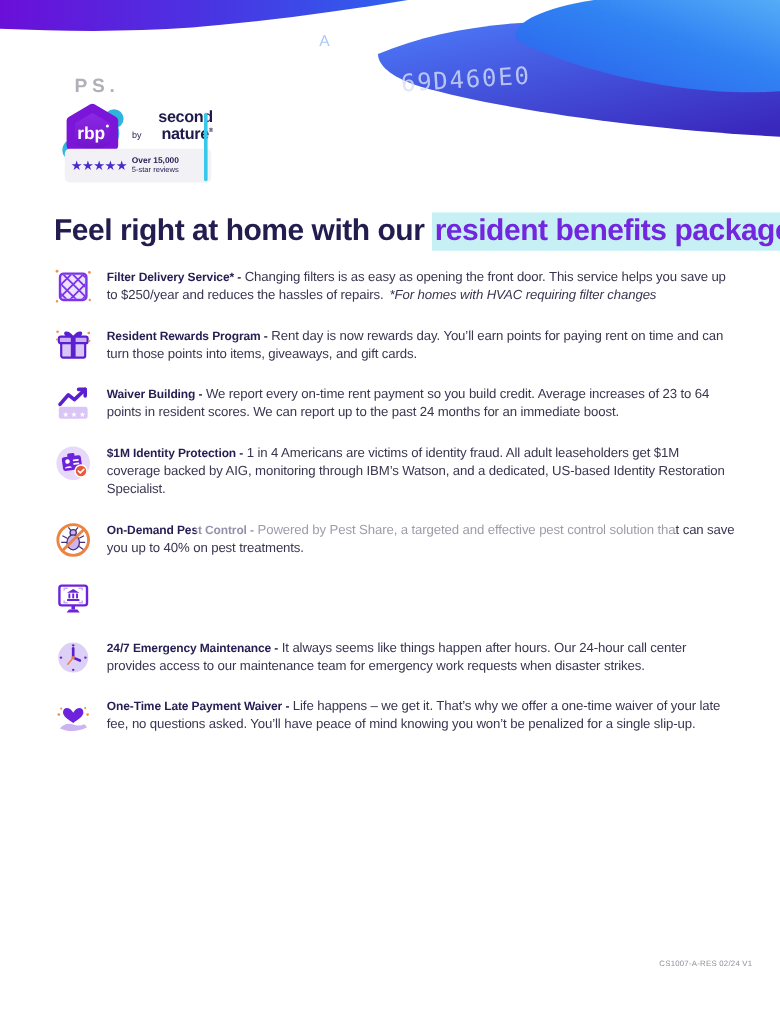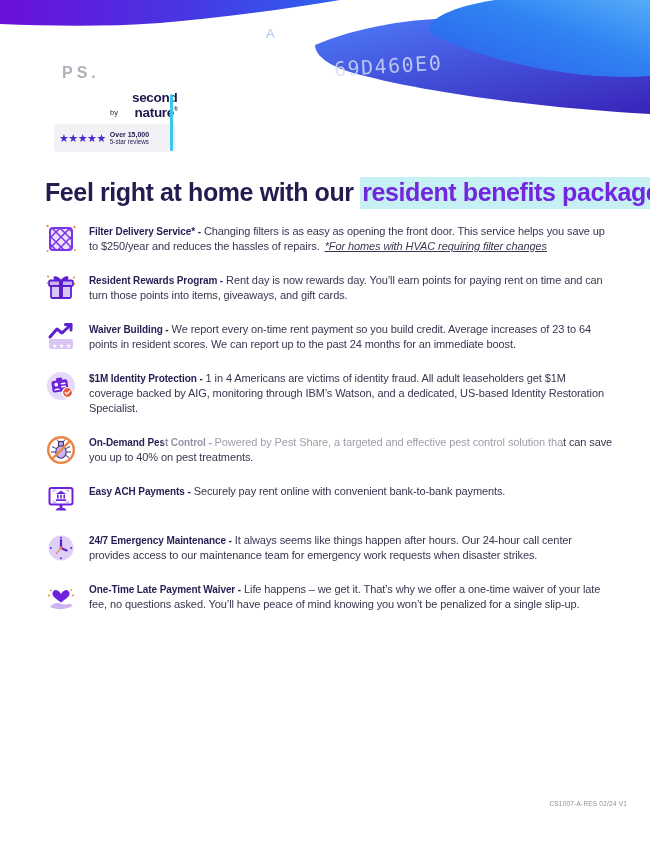--- a/index.html
+++ b/index.html
@@ -34,21 +34,21 @@
   
   .page-title{position:absolute;left:45px;top:178px;width:580px;font-size:25px;font-weight:600;
               color:#221c4f;letter-spacing:-0.4px;white-space:nowrap;z-index:3;}
   .page-title .hl{color:#7226de;font-weight:800;background:#c7f0f5;padding:1px 4px 3px 2px;}
   
   .benefits{position:absolute;left:46px;top:224px;width:568px;z-index:3;}
   .b-row{display:flex;align-items:flex-start;min-height:30px;margin-bottom:19px;position:relative;}
   .b-icon{width:30px;height:30px;flex:0 0 30px;margin-right:13px;}
   .b-text{width:524px;font-size:11px;line-height:15px;color:#3a3550;letter-spacing:-0.1px;}
   .b-title{font-weight:800;color:#241e52;font-size:10px;}
-  .b-note{font-style:italic;margin-left:5px;text-decoration:underline;}
+  .b-note{font-style:italic;margin-left:5px;}
   .haze{position:absolute;left:117px;top:-2px;width:400px;height:16px;border-radius:8px;
         background:rgba(255,255,255,0.5);pointer-events:none;}
   
   .learn{position:absolute;left:0;top:766px;width:100%;text-align:center;font-size:11.5px;
          color:#221c4f;z-index:3;}
   .learn-link{color:#6d1fd6;font-weight:800;text-decoration:none;margin-left:2px;}
   .doc-code{position:absolute;right:23px;top:800px;font-size:6.5px;color:#90909a;
             letter-spacing:0.2px;z-index:3;}
 </style>
 </head>
@@ -74,20 +74,36 @@
       </linearGradient>
     </defs>
     <path d="M315,45 C370,22 440,14 510,20 C570,26 625,48 650,62 L650,114 C540,108 420,92 350,72 C330,66 315,56 315,45 Z" fill="url(#gradB)"></path>
     <path d="M495,0 L650,0 L650,76 C570,82 480,58 435,36 C418,27 440,8 495,0 Z" fill="url(#gradA)"></path>
     <path d="M0,0 L340,0 C280,10 220,18 160,23 C105,27 50,26 0,24 Z" fill="url(#gradC)"></path>
   </svg>
   <div class="wm-a">A</div>
   <div class="wm-code">69D460E0</div>
   <div class="wm-ps">PS.</div>
 
+  <div class="rbp-badge">
+    <svg width="56" height="58" viewBox="0 0 56 58">
+      <defs>
+        <linearGradient id="gradP" x1="0" y1="0" x2="0" y2="1">
+          <stop offset="0" stop-color="#8f2be8"></stop>
+            <stop offset="1" stop-color="#6a0ec6"></stop>
+        </linearGradient>
+      </defs>
+      <rect x="10" y="8" width="38" height="38" rx="13" transform="rotate(45 29 27)" fill="#3cc4e5"></rect>
+      <circle cx="12" cy="41" r="9" fill="#2fb5da"></circle>
+      <circle cx="46" cy="15" r="8" fill="#2fb5da"></circle>
+      <polygon points="28,6 46,16.5 46,37.5 28,48 10,37.5 10,16.5" fill="url(#gradP)" stroke="#7b15d8" stroke-width="7" stroke-linejoin="round"></polygon>
+      <text x="27" y="32" text-anchor="middle" font-family="Liberation Sans, sans-serif" font-size="14.5" font-weight="800" fill="#ffffff">rbp</text>
+      <circle cx="40.5" cy="21" r="1.3" fill="#ffffff"></circle>
+    </svg>
+  </div>
   <div class="by-brand">
     <span class="by">by</span>
     <span class="brand-stack">
       <b>second</b>
       <b><span>nature</span><sup>®</sup></b>
     </span>
   </div>
   <div class="stars-box">
     <span class="stars">★★★★★</span>
     <span class="rev">
@@ -183,21 +199,20 @@
         <rect x="3.5" y="4" width="23" height="16.5" rx="2" fill="#ffffff" stroke="#6d23dc" stroke-width="2"></rect>
         <path d="M7.5,8 v-1.8 h3 M22.5,8 v-1.8 h-3 M7.5,16.5 v1.8 h3 M22.5,16.5 v1.8 h-3" stroke="#c9b2f4" stroke-width="1.3" fill="none"></path>
         <path d="M15,6.8 L20.2,10 L9.8,10 Z" fill="#6d23dc"></path>
         <rect x="11" y="10.6" width="1.6" height="4" fill="#6d23dc"></rect>
         <rect x="14.2" y="10.6" width="1.6" height="4" fill="#6d23dc"></rect>
         <rect x="17.4" y="10.6" width="1.6" height="4" fill="#6d23dc"></rect>
         <rect x="9.8" y="15.2" width="10.4" height="1.7" rx="0.5" fill="#6d23dc"></rect>
         <rect x="13.5" y="20.5" width="3" height="3.5" fill="#6d23dc"></rect>
         <path d="M9.5,26.5 h11 l-2,-2.6 h-7 Z" fill="#6d23dc"></path>
       </svg>
-      <div class="b-text"><span class="b-title">Easy ACH Payments -</span> <span>Securely pay rent online with convenient bank-to-bank payments.</span></div>
     </div>
 
     <div class="b-row">
       <svg class="b-icon" viewBox="0 0 30 30">
         <circle cx="15" cy="15" r="12.5" fill="#ddd0f6"></circle>
         <circle cx="15" cy="4.8" r="1" fill="#6d23dc"></circle>
           <circle cx="25.2" cy="15" r="1" fill="#6d23dc"></circle>
         <circle cx="15" cy="25.2" r="1" fill="#6d23dc"></circle>
           <circle cx="4.8" cy="15" r="1" fill="#6d23dc"></circle>
         <line x1="15" y1="15" x2="15" y2="7.2" stroke="#5b1fd0" stroke-width="2.2" stroke-linecap="round"></line>

